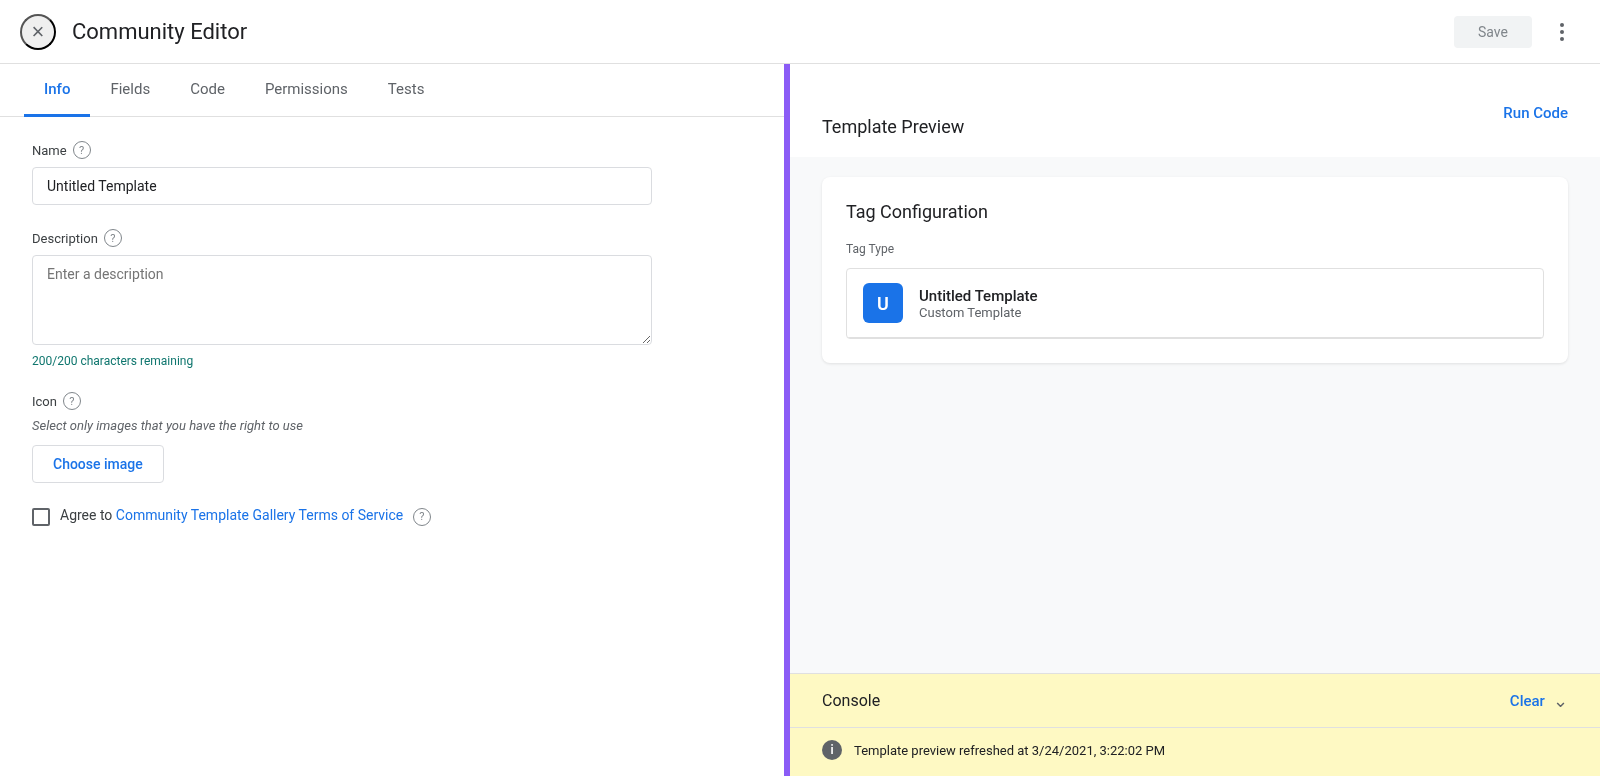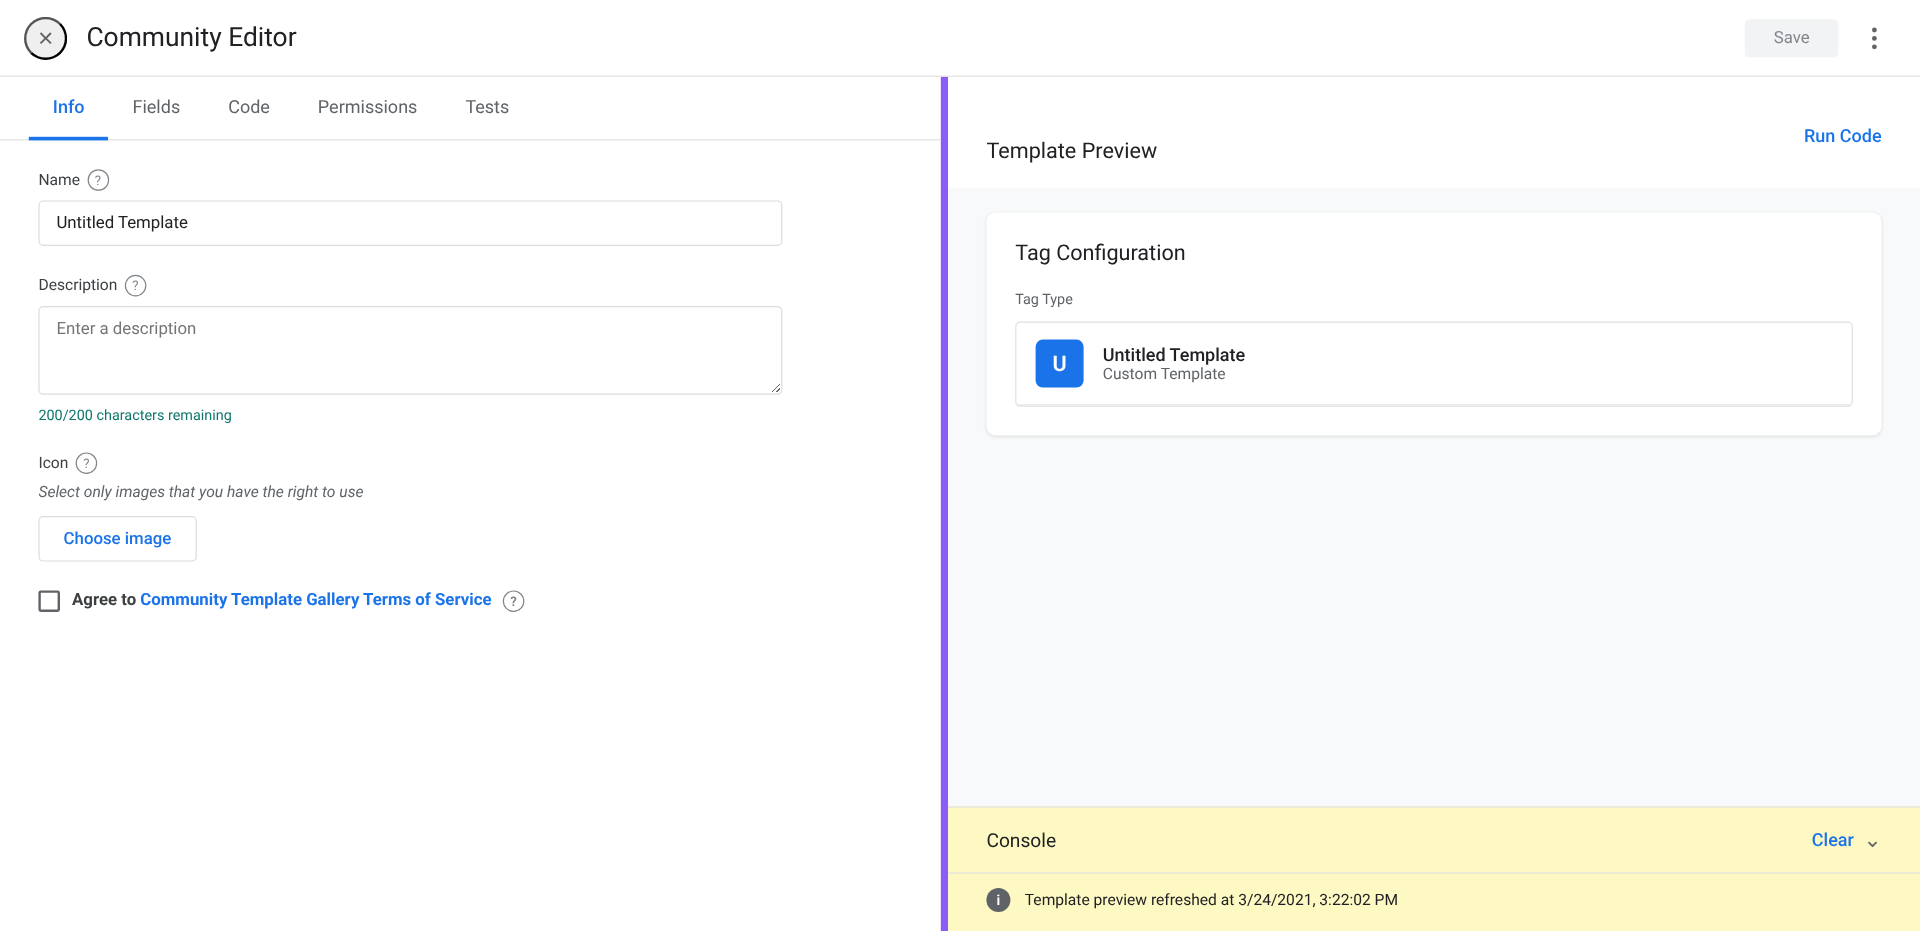--- a/index.html
+++ b/index.html
@@ -132,21 +132,21 @@
       padding: 10px 14px;
       border: 1px solid #dadce0;
       border-radius: 4px;
       font-size: 14px;
       font-family: inherit;
       color: #202124;
       outline: none;
     }
 
     textarea.text-input {
-      height: 74px;
+      height: 90px;
       resize: vertical;
     }
 
     .char-count {
       font-size: 12px;
       color: #0f766e;
       margin-top: 6px;
     }
 
     .icon-subtitle {
@@ -166,21 +166,20 @@
       font-weight: 500;
       cursor: pointer;
       font-family: inherit;
     }
 
     .tos-row {
       display: flex;
       align-items: flex-end;
       gap: 10px;
       margin-top: 24px;
-      font-weight: bold;
     }
     .tos-checkbox {
       width: 18px;
       height: 18px;
       border: 2px solid #5f6368;
       border-radius: 2px;
       cursor: pointer;
       flex-shrink: 0;
     }
     .tos-text {

